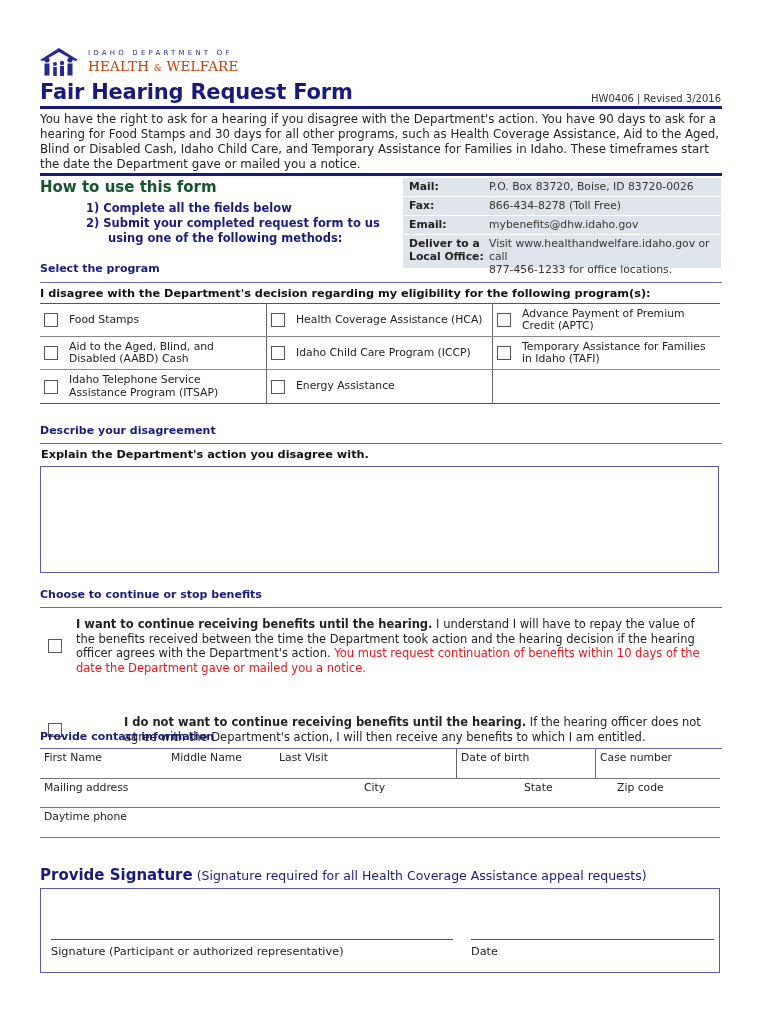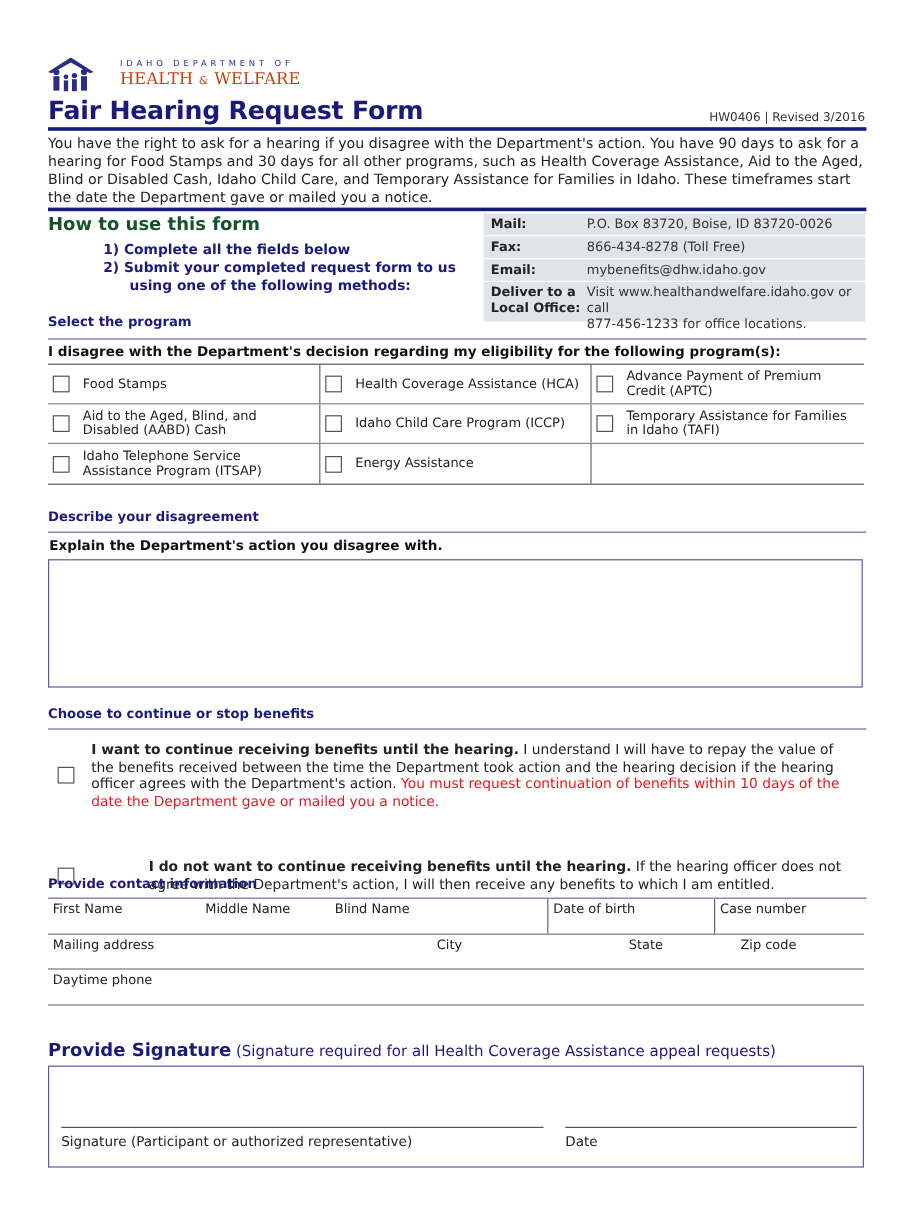--- a/index.html
+++ b/index.html
@@ -1,19 +1,19 @@
 <!DOCTYPE html>
 <html><head>
 <meta charset="utf-8">
 <style>
   * { box-sizing: border-box; margin: 0; padding: 0; }
   body { width: 770px; height: 1024px; background: #fff; font-family: "DejaVu Sans", sans-serif; color: #222; position: relative; overflow: hidden; }
   .abs { position: absolute; }
   .logo { left: 38px; top: 46px; display: flex; align-items: center; }
-  .logo-text { margin-left: 20px; line-height: 1; }
+  .logo-text { margin-left: 8px; line-height: 1; }
   .logo-dept { font-size: 7px; letter-spacing: 3.2px; color: #2a2a8a; font-family: "DejaVu Sans", sans-serif; }
   .logo-hw { font-family: "DejaVu Serif", serif; font-size: 13.5px; color: #c2410c; margin-top: 3px; letter-spacing: 0.2px; }
   .logo-hw .amp { font-size: 9px; }
   .title { left: 40px; top: 80px; font-size: 21px; font-weight: bold; color: #1a1a7a; letter-spacing: -0.2px; }
   .formno { right: 49px; top: 93px; font-size: 10px; color: #333; }
   .rule-thick { height: 3px; background: #1a1a7a; }
   .intro { left: 40px; top: 112px; width: 685px; font-size: 11.8px; line-height: 15px; color: #222; }
   .howto-h { left: 40px; top: 178px; font-size: 15px; font-weight: bold; color: #14532d; }
   .howto-steps { left: 86px; top: 201px; font-size: 11.5px; font-weight: bold; color: #1a1a7a; line-height: 15px; }
   .contact-box { left: 403px; top: 178px; width: 318px; height: 90px; background: #dfe3ea; font-size: 10.8px; }
@@ -168,21 +168,21 @@
   <div class="benefit-text" style="width:640px; margin-left:4px;"><b>I do not want to continue receiving benefits until the hearing.</b><span> If the hearing officer does not agree with the Department's action, I will then receive any benefits to which I am entitled.</span></div>
 </div>
 
 <div class="abs section-h" style="left:40px; top:730px;">Provide contact information</div>
 <div class="abs sub-rule" style="left:40px; top:748px; width:682px;"></div>
 
 <div class="abs contact-grid">
   <div class="cg-row" style="height:30px;">
     <div class="cg-cell" style="width:127px;"><span>First Name</span></div>
     <div class="cg-cell" style="width:108px;"><span>Middle Name</span></div>
-    <div class="cg-cell" style="width:182px; border-right:1px solid #666;"><span>Blind Name</span></div>
+    <div class="cg-cell" style="width:182px; border-right:1px solid #666;"><span>Last Visit</span></div>
     <div class="cg-cell" style="width:139px; border-right:1px solid #666;"><span>Date of birth</span></div>
     <div class="cg-cell" style="flex:1;"><span>Case number</span></div>
   </div>
   <div class="cg-row" style="height:29px;">
     <div class="cg-cell" style="width:320px;"><span>Mailing address</span></div>
     <div class="cg-cell" style="width:160px;"><span>City</span></div>
     <div class="cg-cell" style="width:93px;"><span>State</span></div>
     <div class="cg-cell" style="flex:1;"><span>Zip code</span></div>
   </div>
   <div class="cg-row" style="height:30px;">

